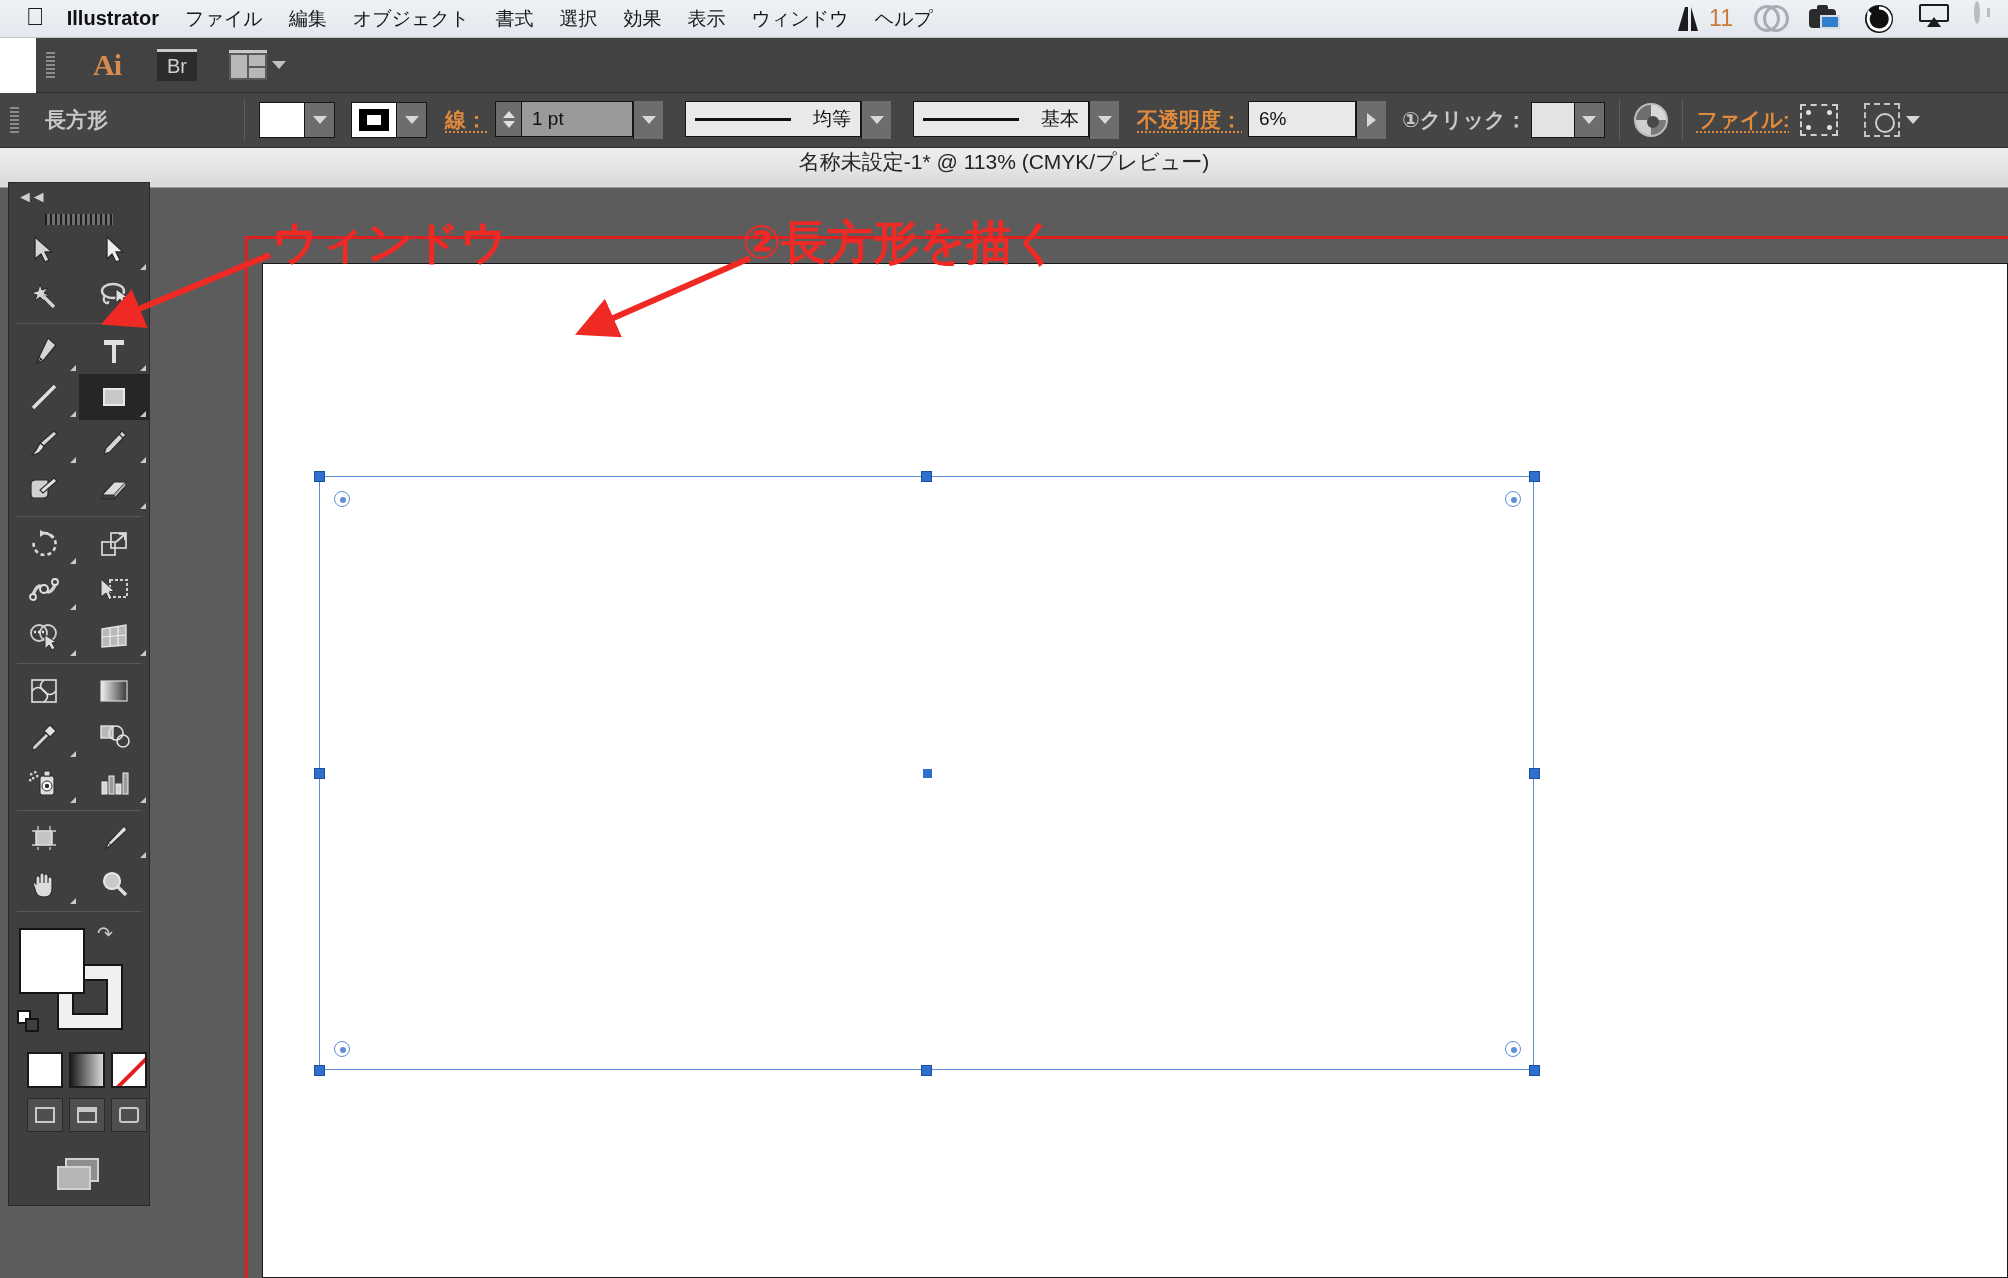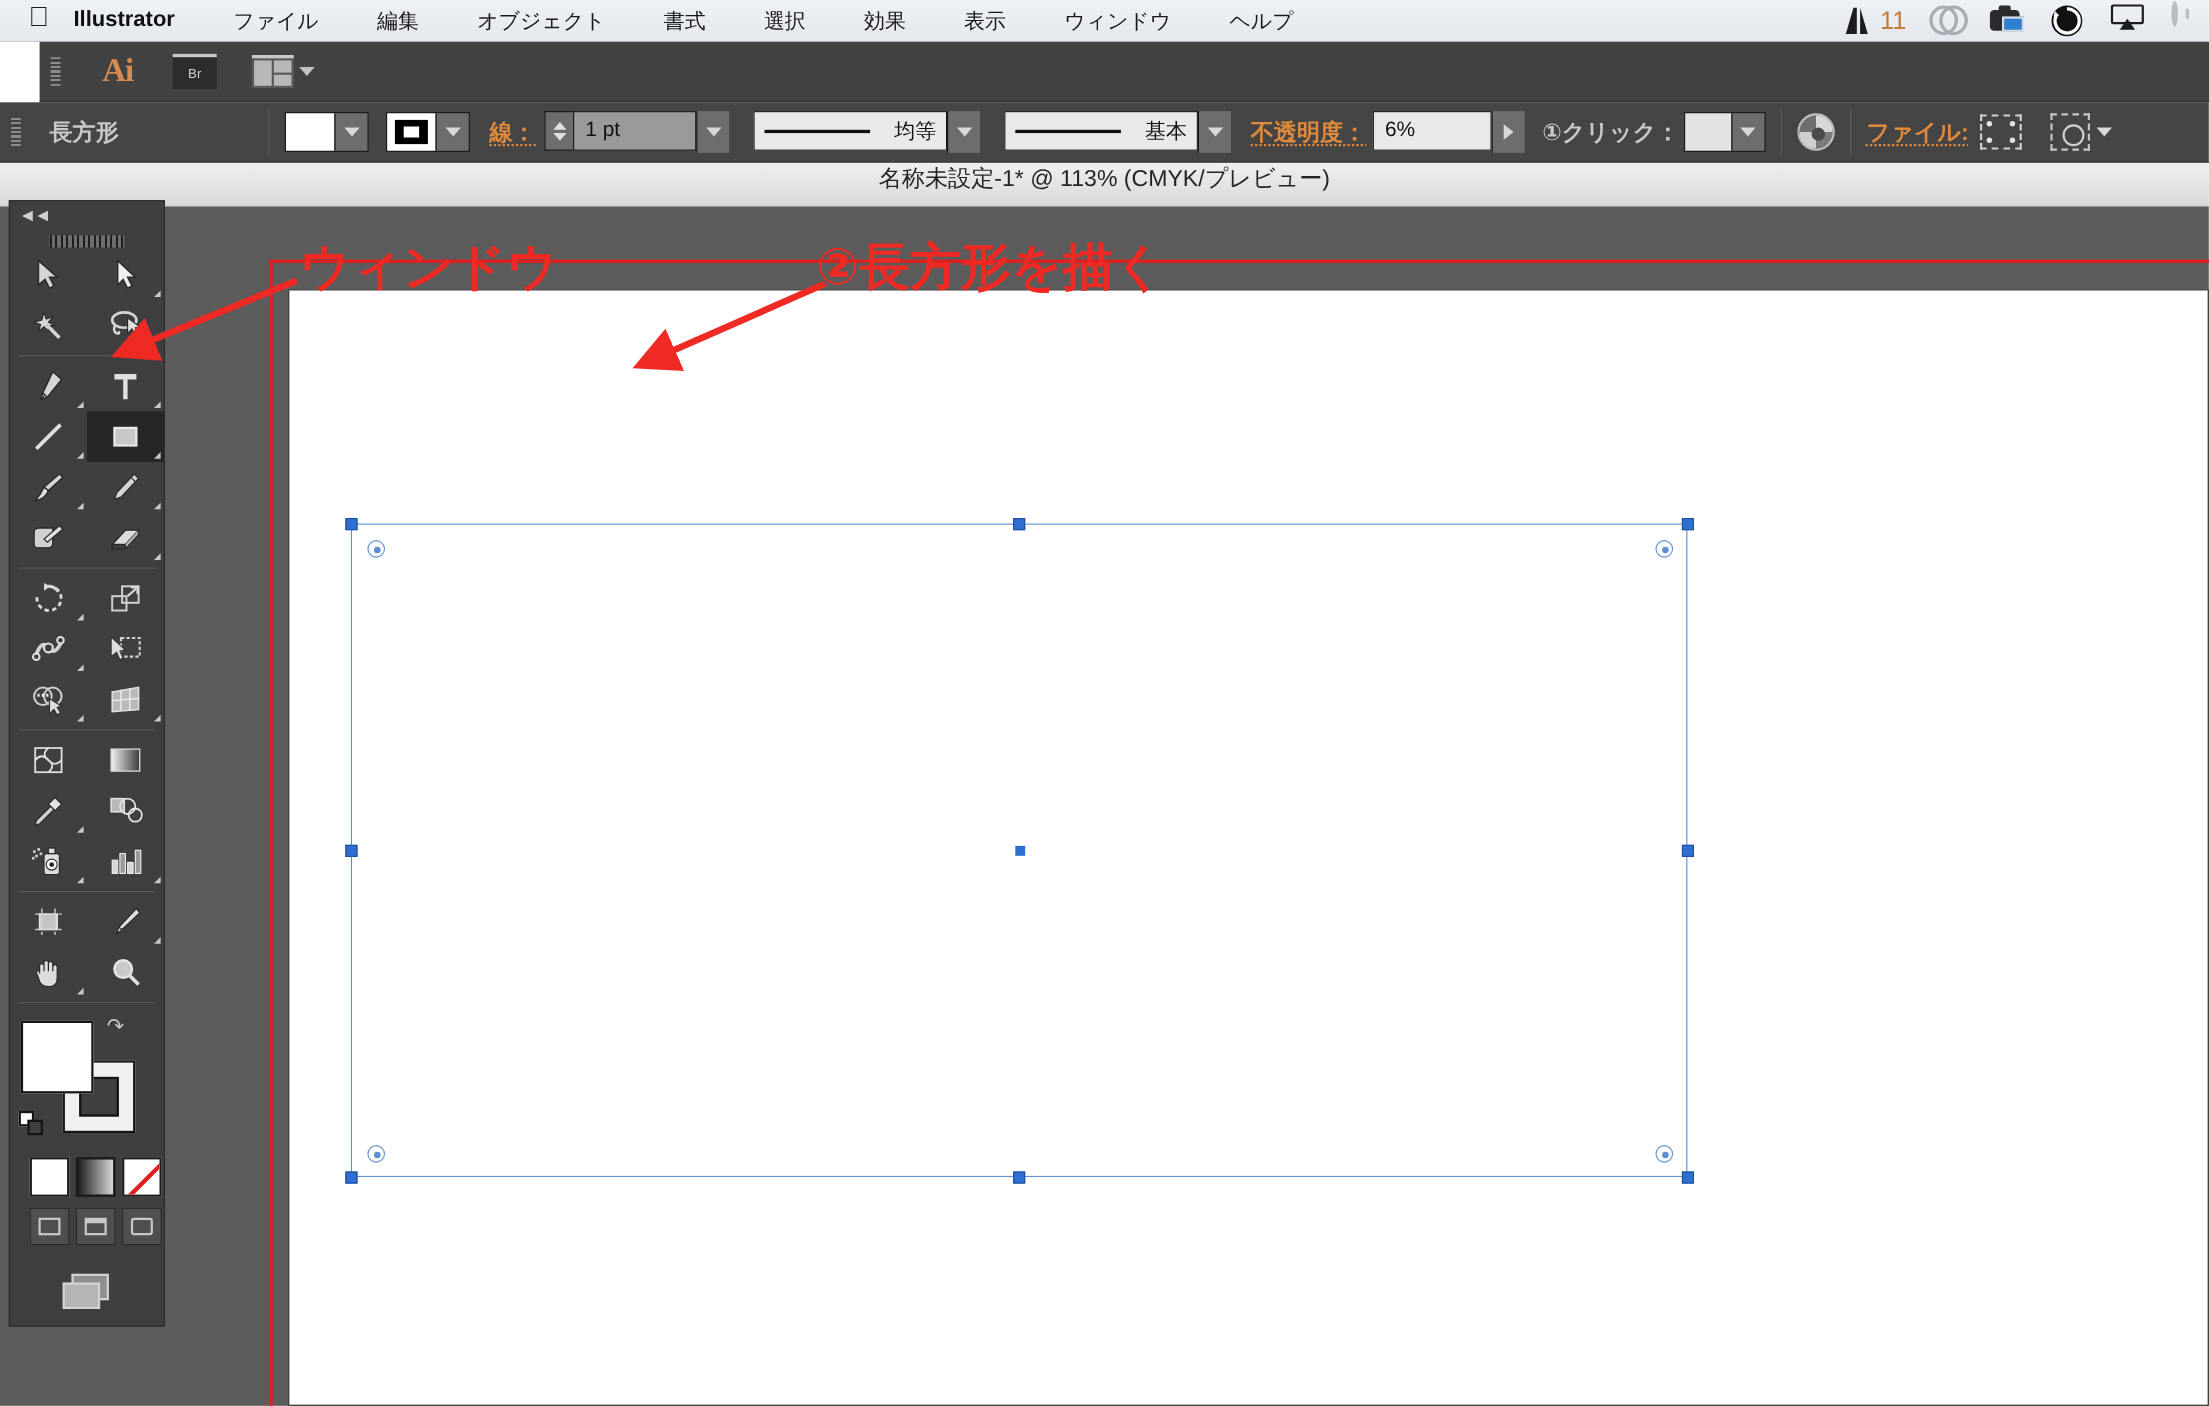--- a/index.html
+++ b/index.html
@@ -20,21 +20,21 @@
   #menubar .apple {
     margin-left: 26px; margin-right: 22px;
     font-size: 25px; line-height: 1; color: #1d1d1f;
     transform: translateY(-2px);
   }
   #menubar .appname {
     font-weight: bold; font-size: 20px; color: #101012;
     margin-right: 26px;
   }
   #menubar .mitem {
-    font-size: 19px; color: #18181a; margin-right: 26px; white-space: nowrap; margin-left: 27px;
+    font-size: 19px; color: #18181a; margin-right: 26px; white-space: nowrap;
   }
   #menubar .spacer { flex: 1; }
   #menubar .right { display: flex; align-items: center; gap: 21px; }
   .mb-ico { width: 34px; height: 30px; position: relative; display: block; }
 
   
   .ico-balloon {
     width: 26px; height: 26px; background: #1a1a1a; border-radius: 50% 50% 50% 10%;
     transform: rotate(-2deg);
   }
@@ -61,21 +61,21 @@
     position:absolute; left:0; top:38px; width:2008px; height:55px;
     background:#424242; border-bottom:1px solid #2b2b2b;
     display:flex; align-items:center;margin-left:36px;
   }
   .gripper { width:9px; height:26px; margin-left:10px; margin-right:14px;
     background: repeating-linear-gradient(to bottom, #8c8c8c 0 2px, #424242 2px 4px);
   }
   .ai-logo { font-size: 30px; color: #d98a4f; font-weight: 600; font-style: normal;
     font-family: "Liberation Serif", serif; margin-left: 24px; margin-right: 36px; letter-spacing:-1px;}
   .br-btn { width: 40px; height: 32px; background:#2c2c2c; border-top:3px solid #c9c9c9;
-    color:#d0d0d0; font-size:12px; display:flex; align-items:center; justify-content:center;
+    color:#d0d0d0; font-size:20px; display:flex; align-items:center; justify-content:center;
     font-family:"Liberation Sans",sans-serif; margin-right: 32px; }
   .arrange-btn { display:flex; align-items:center; gap:5px; }
   .arrange-ico { width:38px; height:30px; border-top:3px solid #c9c9c9; background:#5a5a5a;
     display:grid; grid-template-columns: 1fr 1fr; grid-template-rows: 1fr 1fr; gap:2px; padding:2px;}
   .arrange-ico i { background:#b8b8b8; display:block; }
   .arrange-ico i.tall { grid-row: span 2; }
   .caret-dn { width:0;height:0;border-left:7px solid transparent;border-right:7px solid transparent;border-top:8px solid #c2c2c2;}
 
   
   #control {

